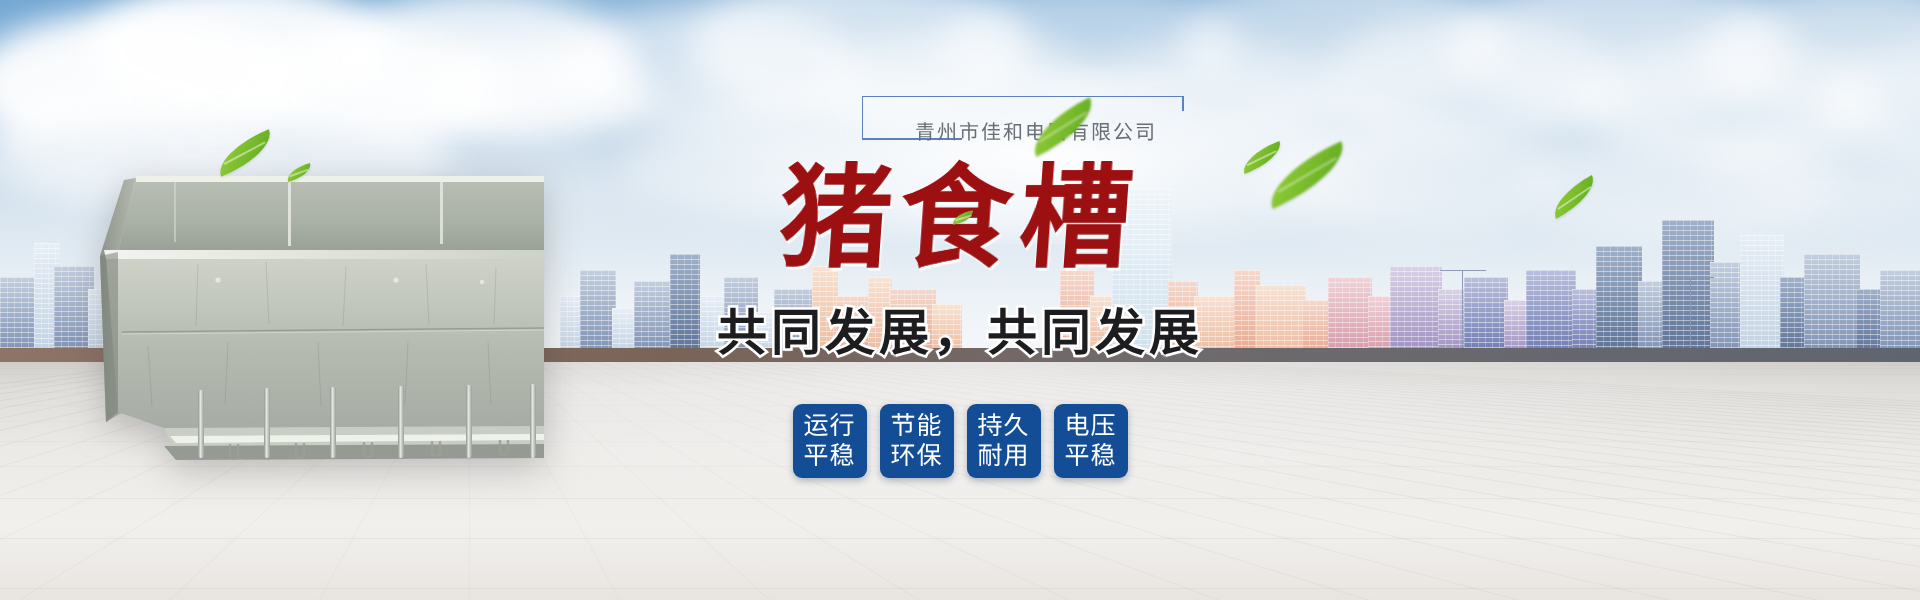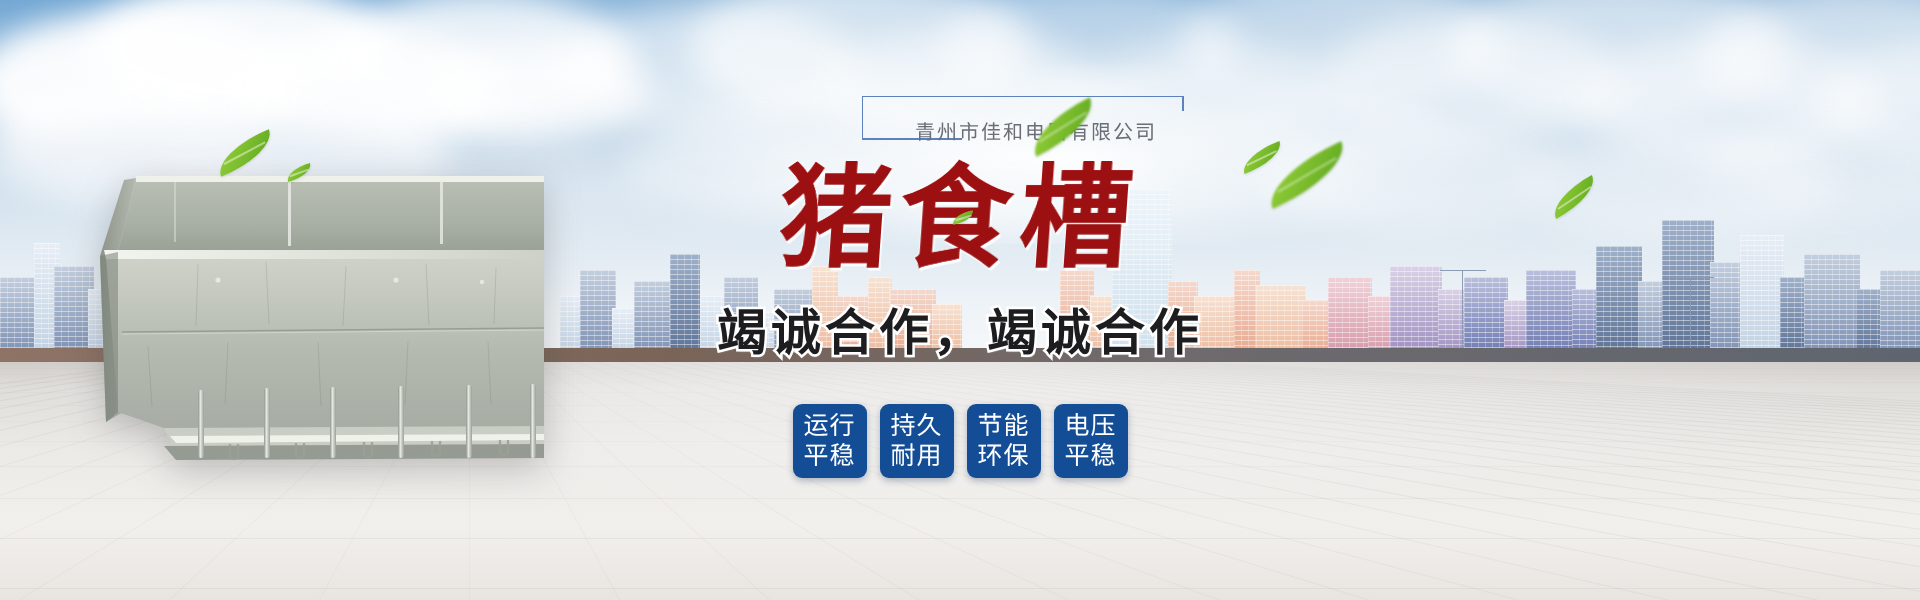--- a/index.html
+++ b/index.html
@@ -428,34 +428,34 @@
     <div class="brandline">
       <div class="brand-frame"></div>
       <div class="brand-underline"></div>
       <div class="brand-name">青州市佳和电器有限公司</div>
     </div>
 
     <div class="headline">
       <span class="headline-text">猪食槽</span>
     </div>
 
-    <div class="subline">竭诚合作，竭诚合作</div>
+    <div class="subline">共同发展，共同发展</div>
 
     <div class="badges" id="badges">
         <div class="badge" style="background: rgb(19, 77, 150);">
           <span>运行</span>
           <span>平稳</span>
         </div>
         <div class="badge" style="background: rgb(19, 77, 150);">
+          <span>节能</span>
+          <span>环保</span>
+        </div>
+        <div class="badge" style="background: rgb(19, 77, 150);">
           <span>持久</span>
           <span>耐用</span>
-        </div>
-        <div class="badge" style="background: rgb(19, 77, 150);">
-          <span>节能</span>
-          <span>环保</span>
         </div>
         <div class="badge" style="background: rgb(19, 77, 150);">
           <span>电压</span>
           <span>平稳</span>
         </div>
       </div>
   </div>
 
   <div class="leaf" style="left:214px;top:140px;width:62px;height:26px;transform:rotate(-22deg);">
       <i class="vein"></i>

